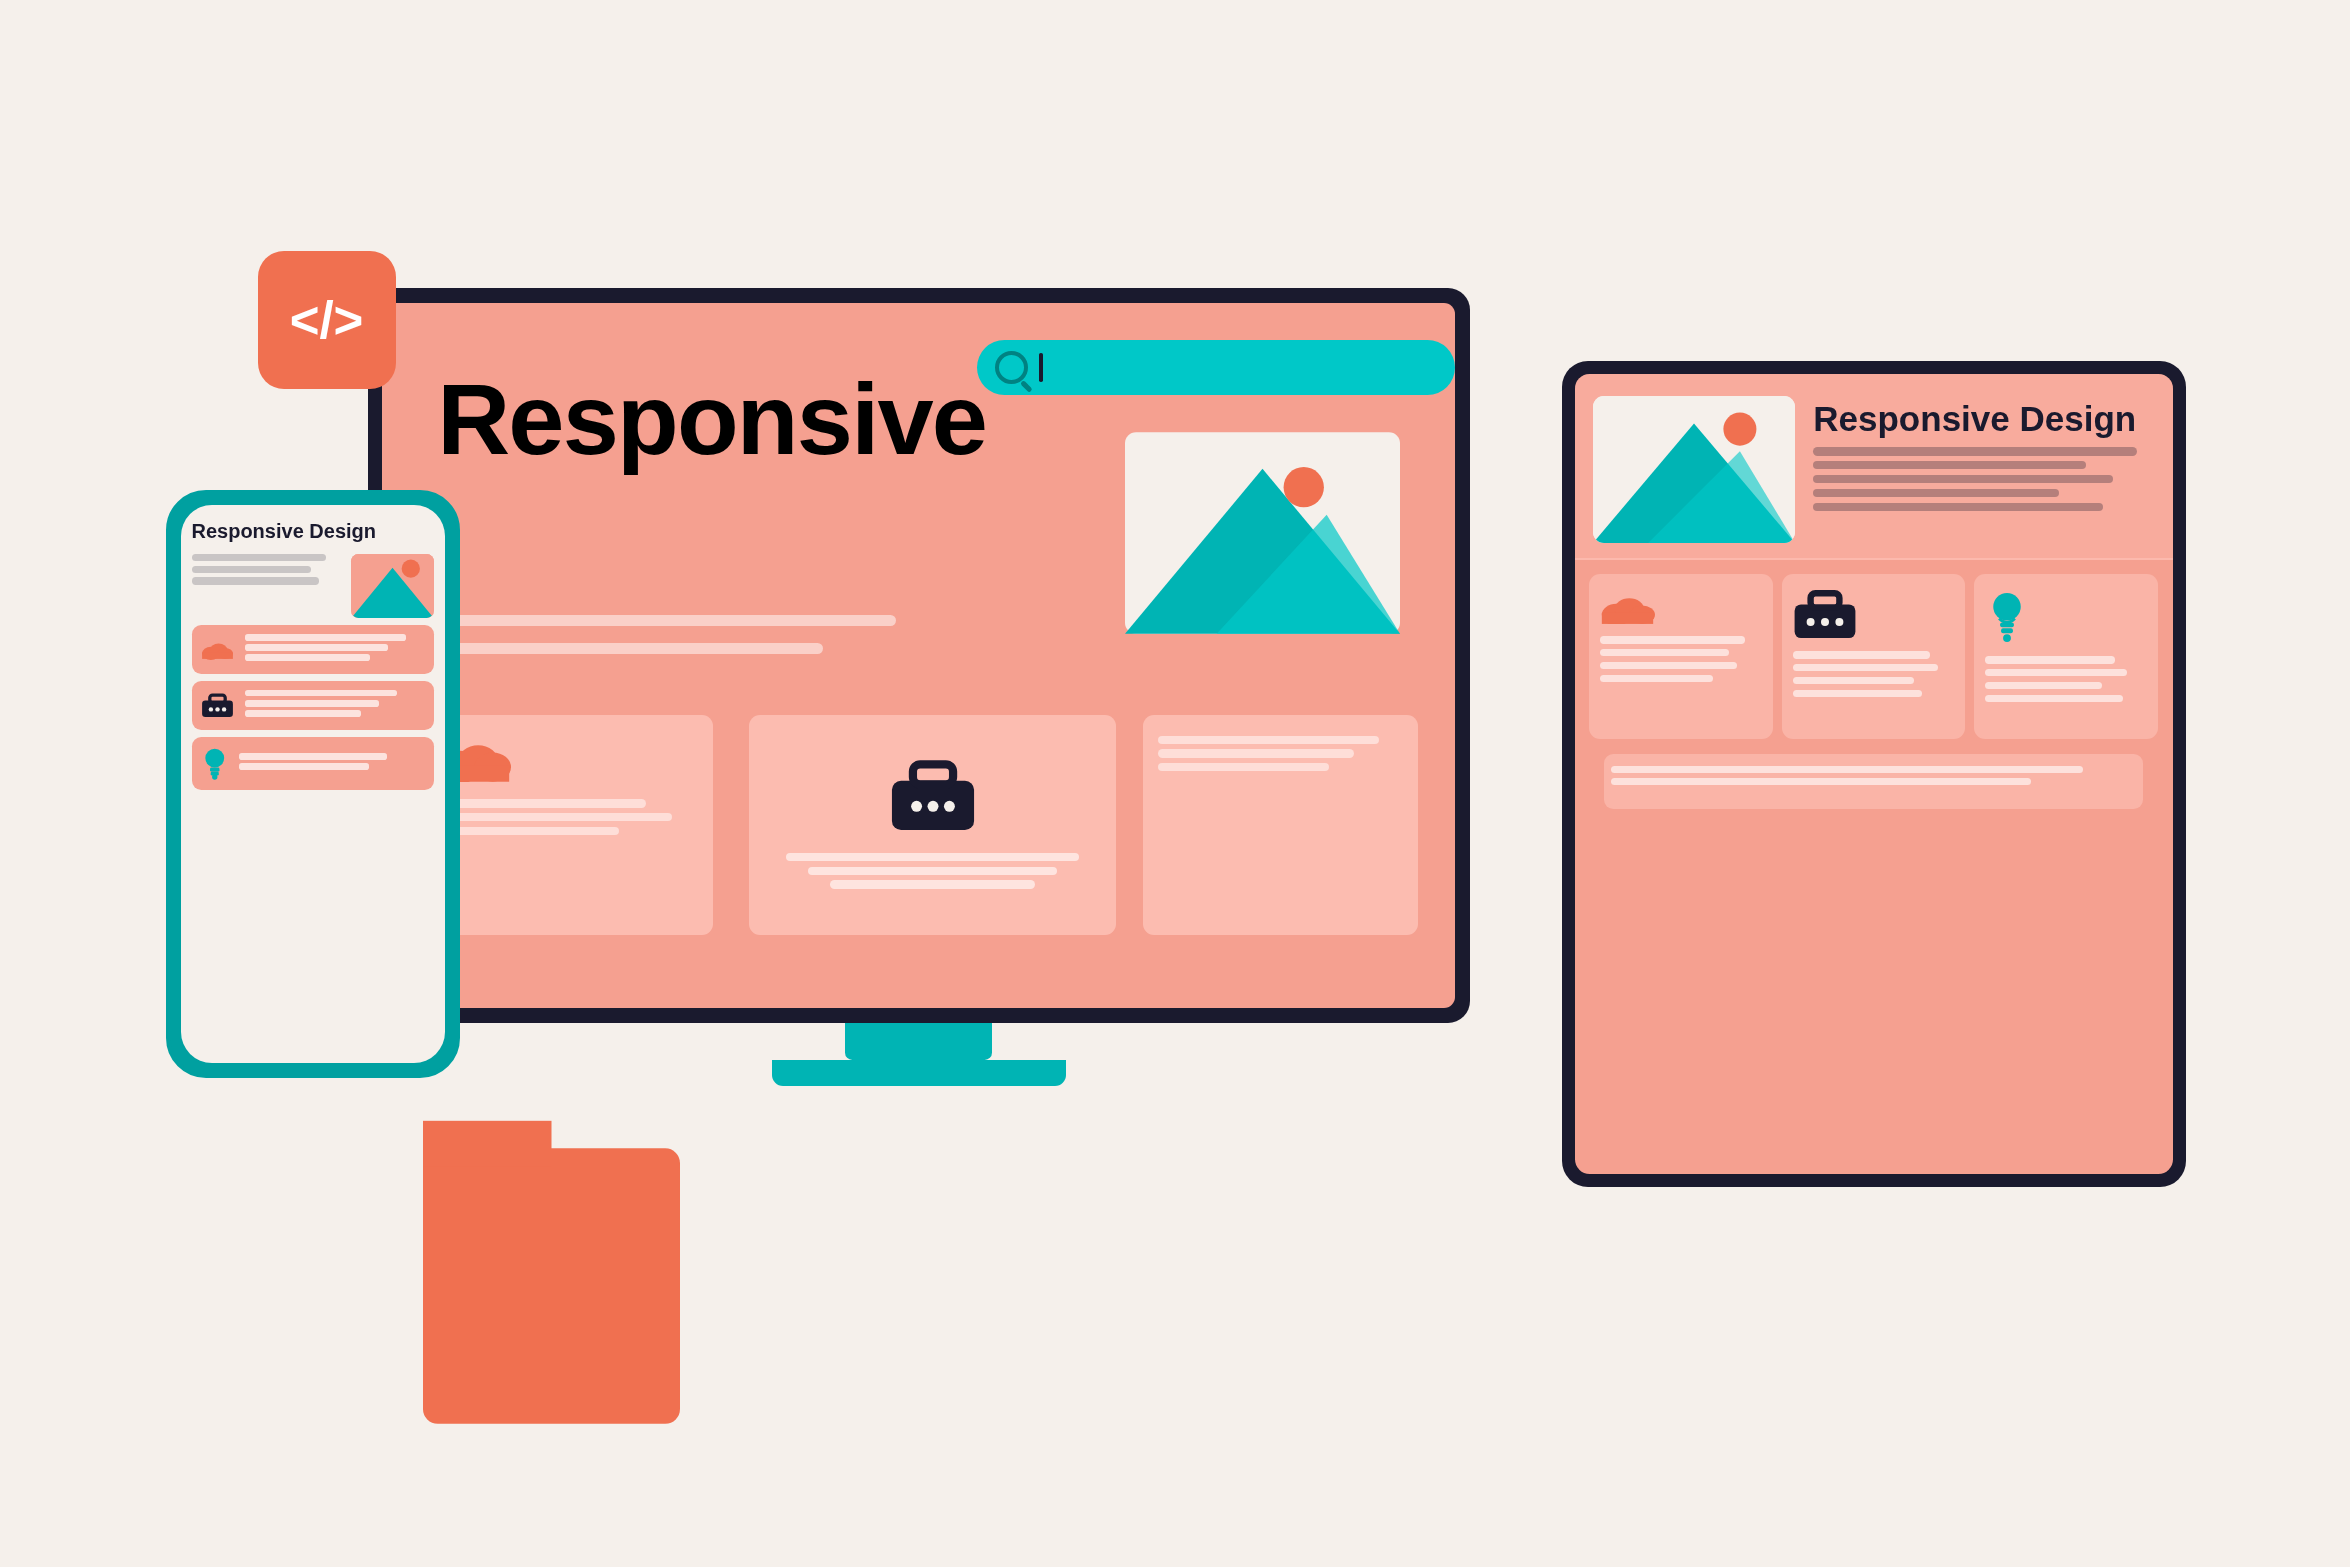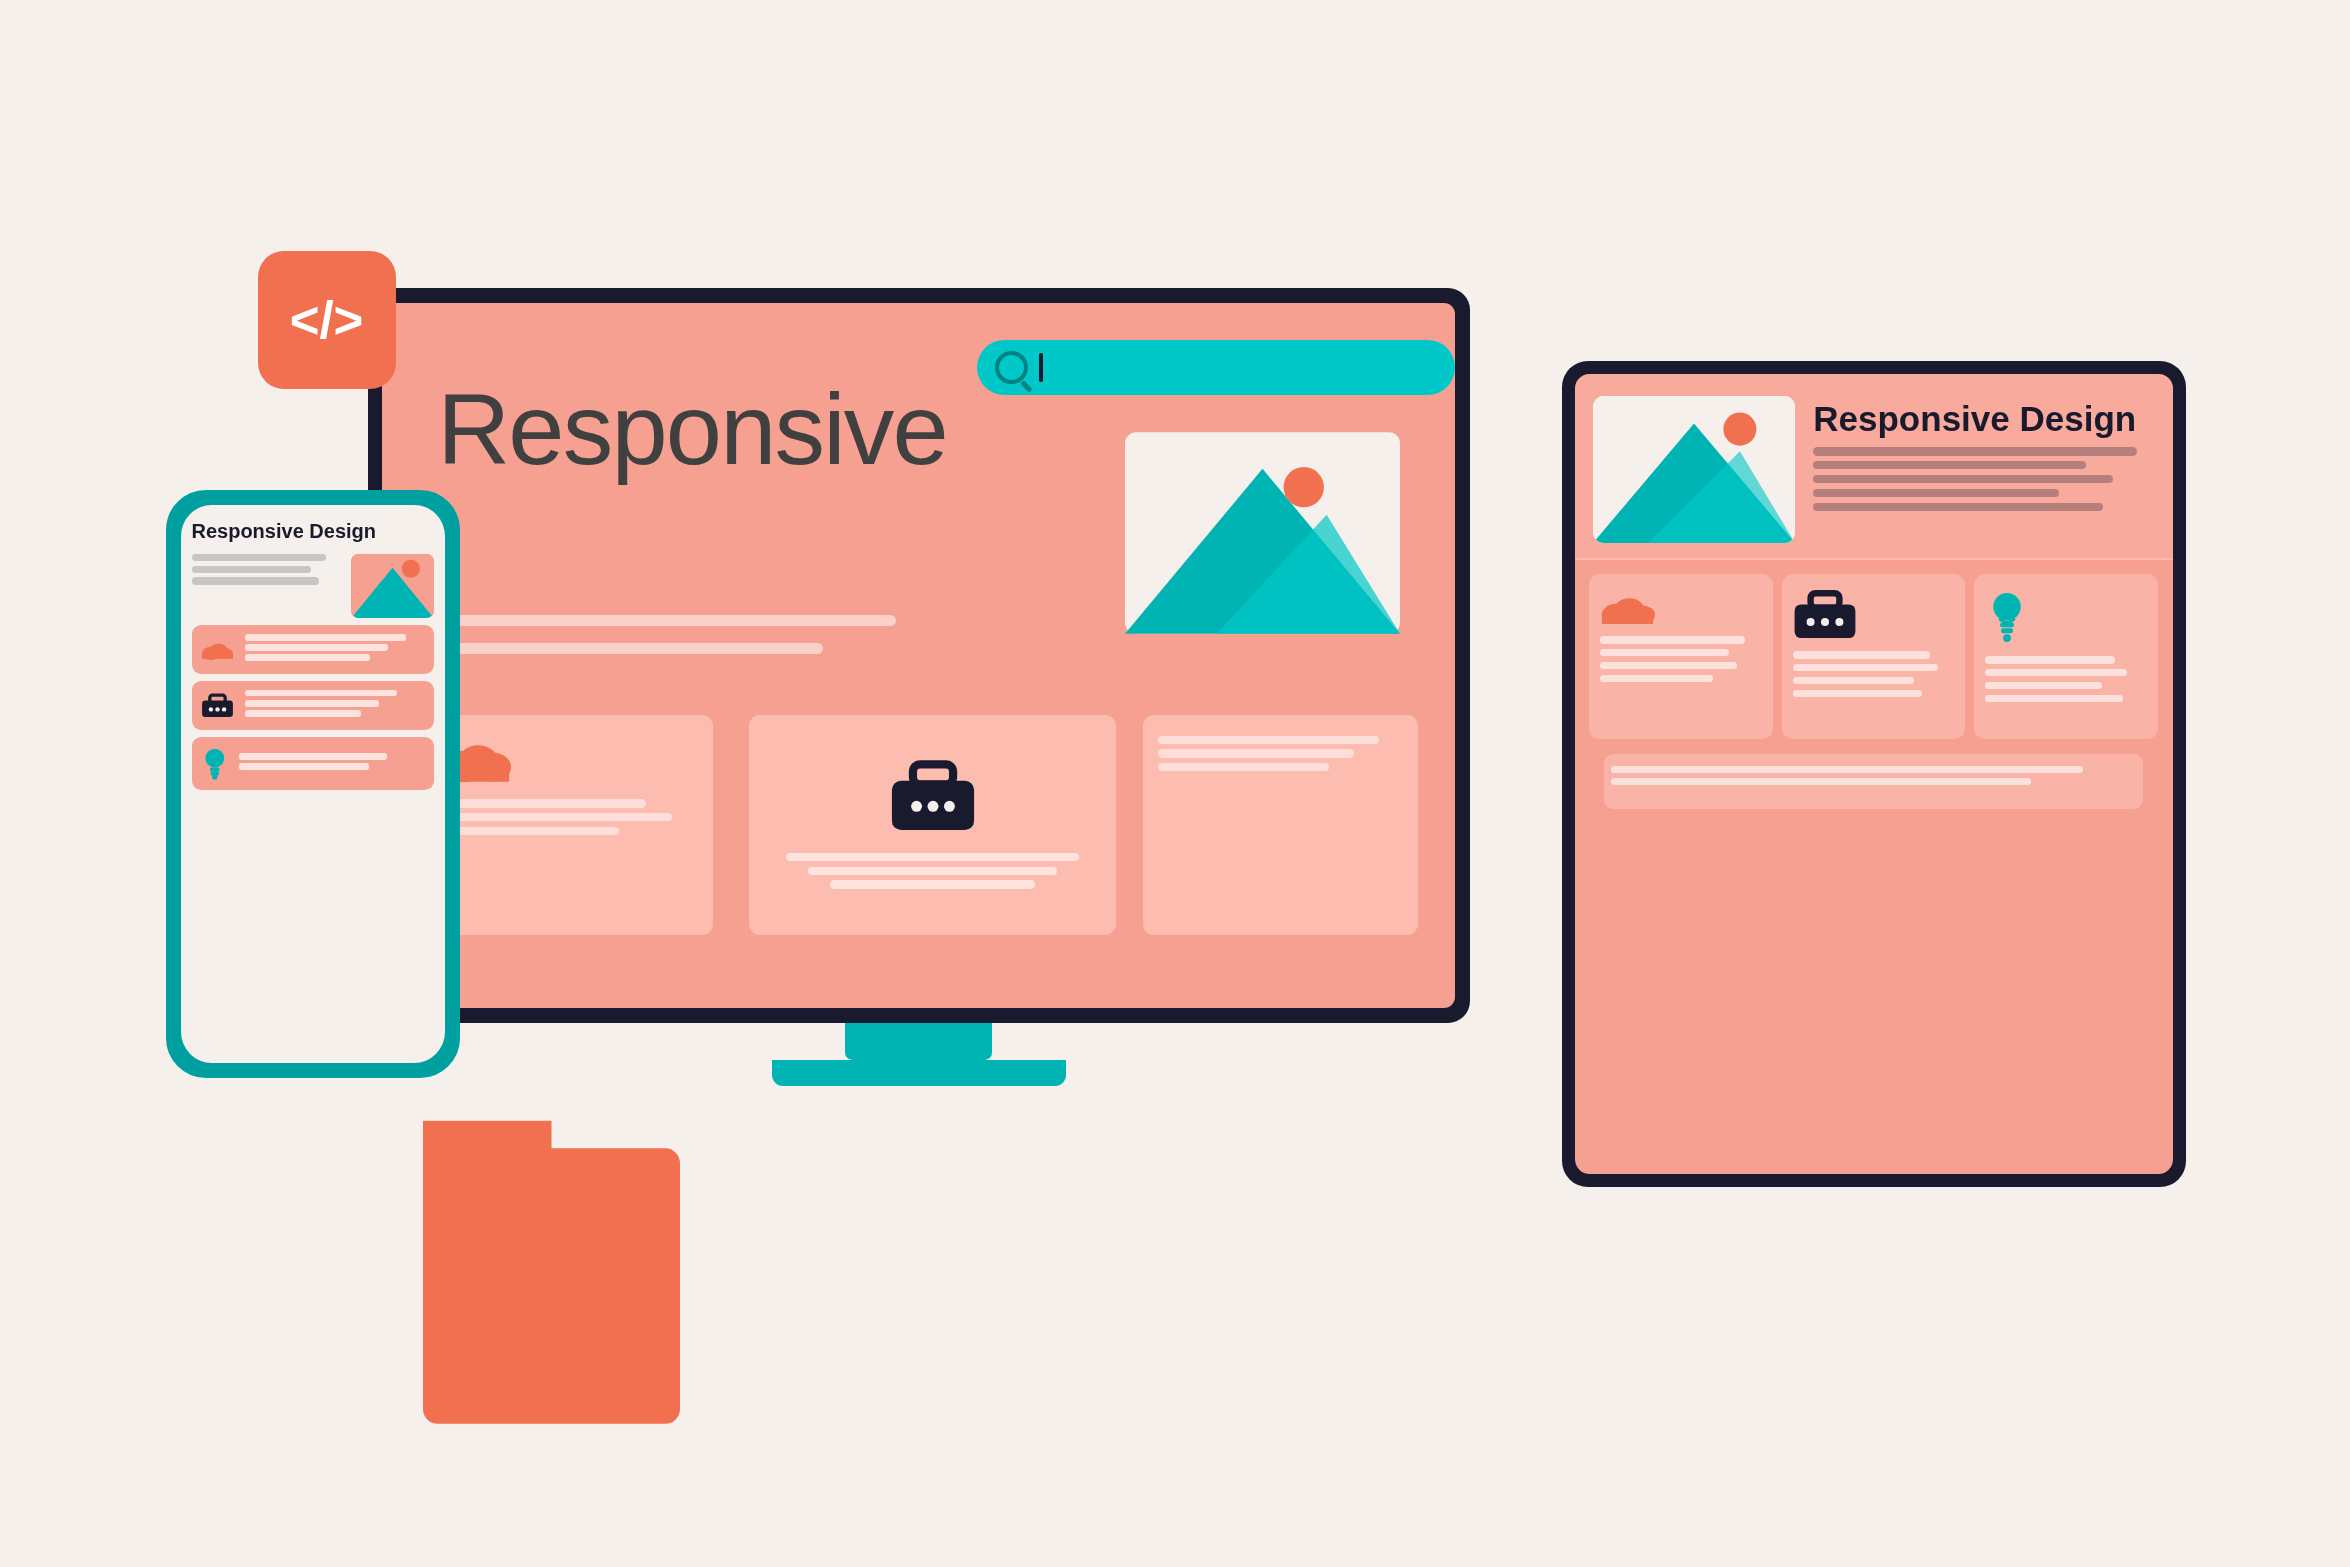--- a/index.html
+++ b/index.html
@@ -76,25 +76,25 @@
       width: 294px;
       height: 26px;
       background-color: #00b4b4;
       margin: 0 auto;
       border-radius: 0 0 11px 11px;
     }
 
     
     .monitor-title {
       position: absolute;
-      top: 73px;
+      top: 63px;
       left: 55px;
       font-size: 101px;
-      font-weight: 400;
-      color: #404040;
+      font-weight: 700;
+      color: #000000;
       line-height: 1.05;
       letter-spacing: -1.8px;
     }
 
     .monitor-line {
       position: absolute;
       height: 11px;
       background-color: rgba(255,255,255,0.5);
       border-radius: 5.5px;
     }

